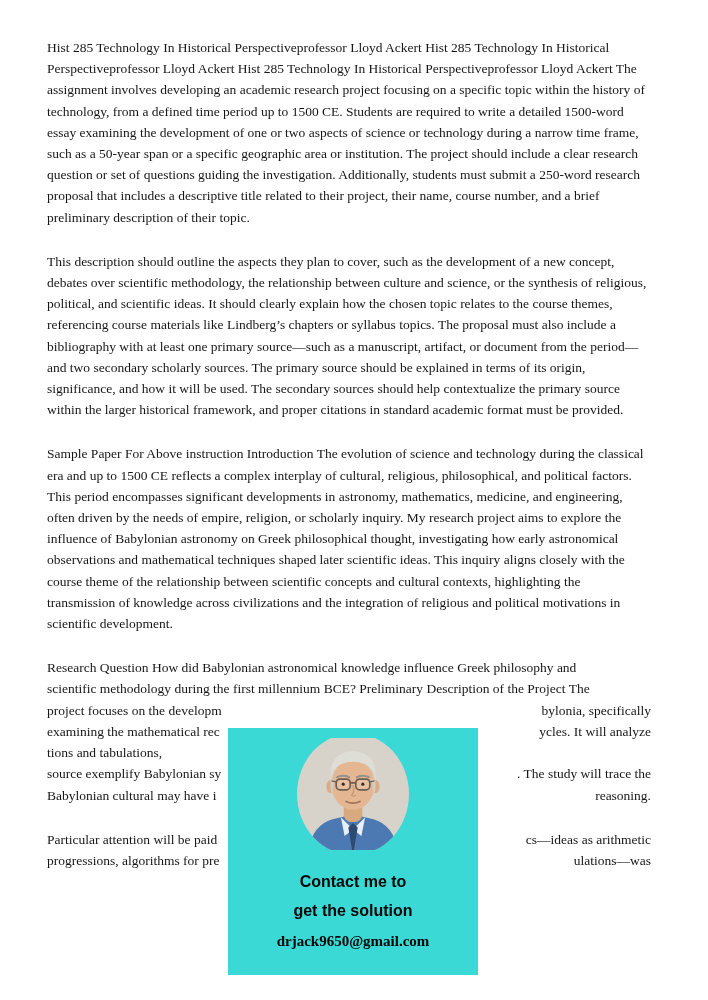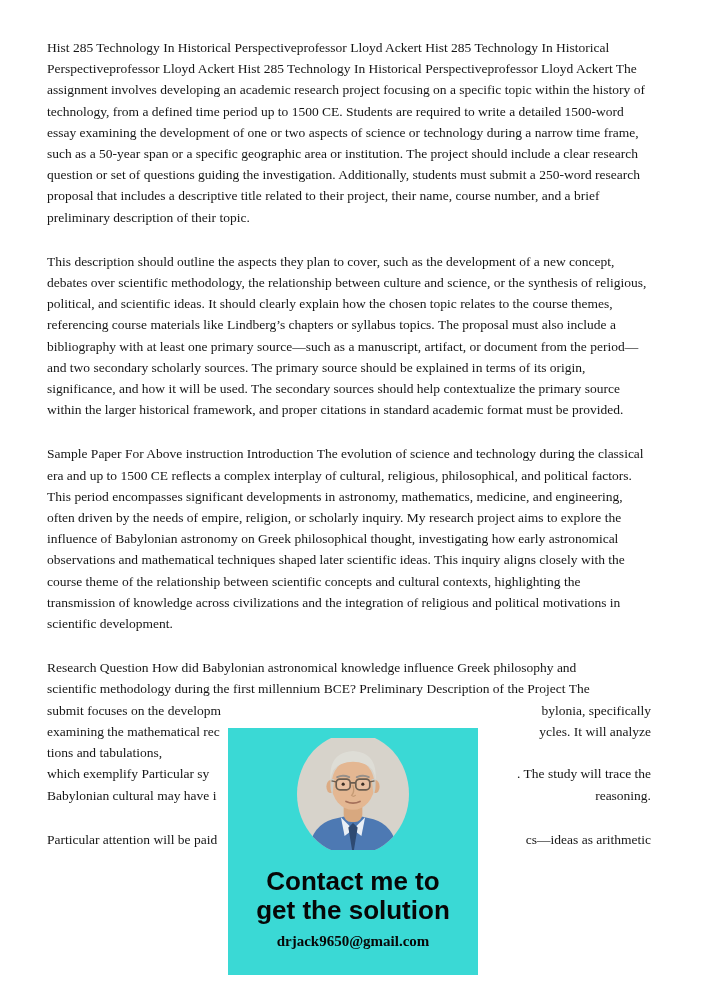--- a/index.html
+++ b/index.html
@@ -48,21 +48,21 @@
     height: 122px;
     border-radius: 50%;
     overflow: hidden;
     flex: 0 0 auto;
   }
   .avatar svg { display: block; width: 100%; height: 100%; }
   .overlay-heading {
     margin-top: 12px;
     font-family: "Liberation Sans", sans-serif;
     font-weight: 700;
-    font-size: 26px;
+    font-size: 16px;
     line-height: 29px;
     color: #070707;
     text-align: center;
   }
   .overlay-email {
     margin-top: 3px;
     font-family: "Liberation Serif", serif;
     font-weight: 700;
     font-size: 15px;
     line-height: 26px;
@@ -83,44 +83,48 @@
     <div class="frag-para">
       <div class="fline">
         <span>Research Question How did Babylonian astronomical knowledge influence Greek philosophy and</span>
         <span></span>
       </div>
       <div class="fline">
         <span>scientific methodology during the first millennium BCE? Preliminary Description of the Project The</span>
         <span></span>
       </div>
       <div class="fline">
-        <span>submit focuses on the developm</span>
+        <span>project focuses on the developm</span>
         <span>bylonia, specifically</span>
       </div>
       <div class="fline">
         <span>examining the mathematical rec</span>
         <span>ycles. It will analyze</span>
       </div>
       <div class="fline">
         <span>tions and tabulations,</span>
       </div>
       <div class="fline">
-        <span>which exemplify Particular sy</span>
+        <span>source exemplify Babylonian sy</span>
         <span>. The study will trace the</span>
       </div>
       <div class="fline">
         <span>Babylonian cultural may have i</span>
         <span>reasoning.</span>
       </div>
     </div>
 
     <div class="frag-para">
       <div class="fline">
         <span>Particular attention will be paid</span>
         <span>cs—ideas as arithmetic</span>
+      </div>
+      <div class="fline">
+        <span>progressions, algorithms for pre</span>
+        <span>ulations—was</span>
       </div>
     </div>
 
   </div>
 
   <div class="overlay" style="background: rgb(58, 217, 213);">
     <div class="avatar">
       <svg viewBox="0 0 120 120" xmlns="http://www.w3.org/2000/svg">
         <rect width="120" height="120" fill="#d7d3cb"></rect>
 

